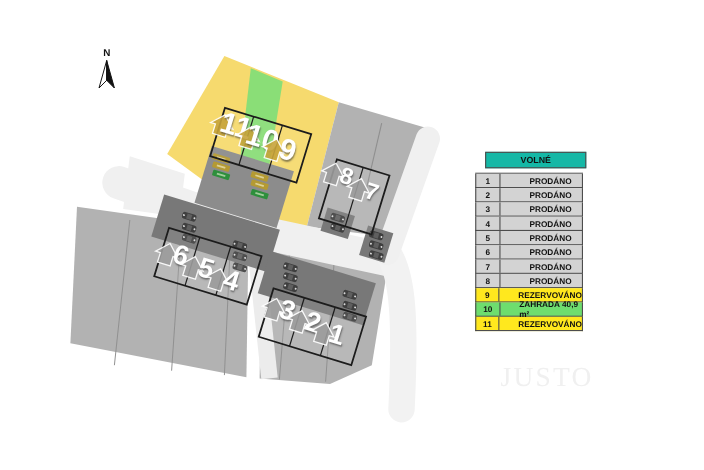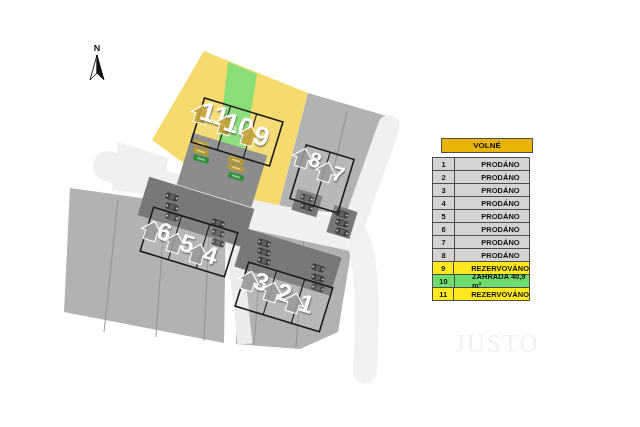--- a/index.html
+++ b/index.html
@@ -239,21 +239,21 @@
       </g>
 
     <g>
       <text x="97" y="51" text-anchor="middle" font-size="9" font-weight="bold" fill="#111">N</text>
       <polygon points="97,55 90,80 97,73" fill="#ffffff" stroke="#111" stroke-width="0.9"></polygon>
       <polygon points="97,55 104,80 97,73" fill="#111111" stroke="#111" stroke-width="0.9"></polygon>
     </g>
   </svg>
 
   <div class="legend">
-    <div class="lheader" style="background: #eab308;">VOLNÉ</div>
+    <div class="lheader" style="background: #14b8a6;">VOLNÉ</div>
     <div class="ltable" id="legend-rows">
         <div class="lrow" style="background: rgb(211, 211, 211);">
           <div class="lnum">1</div>
           <div class="lstatus">PRODÁNO</div>
         </div>
         <div class="lrow" style="background: rgb(211, 211, 211);">
           <div class="lnum">2</div>
           <div class="lstatus">PRODÁNO</div>
         </div>
         <div class="lrow" style="background: rgb(211, 211, 211);">

